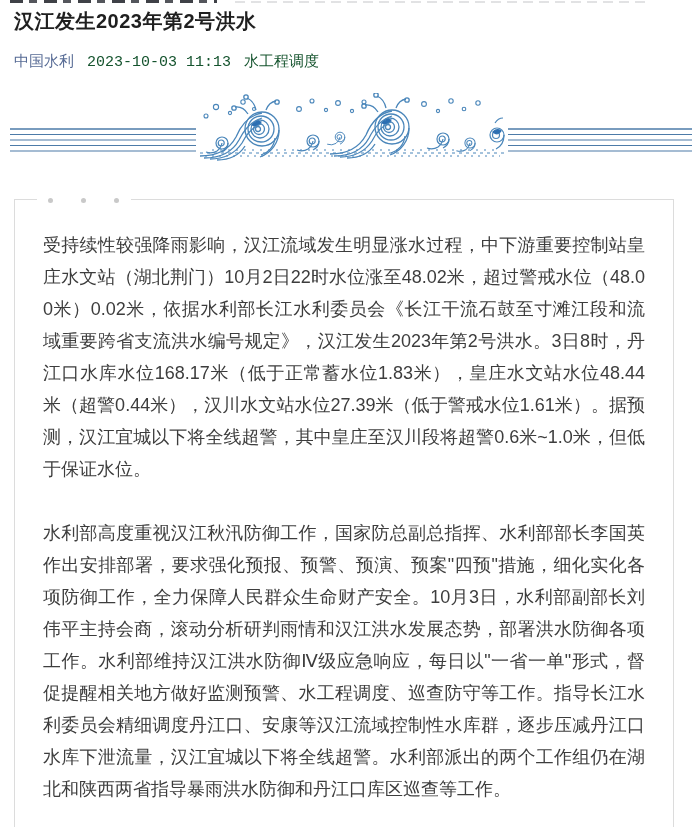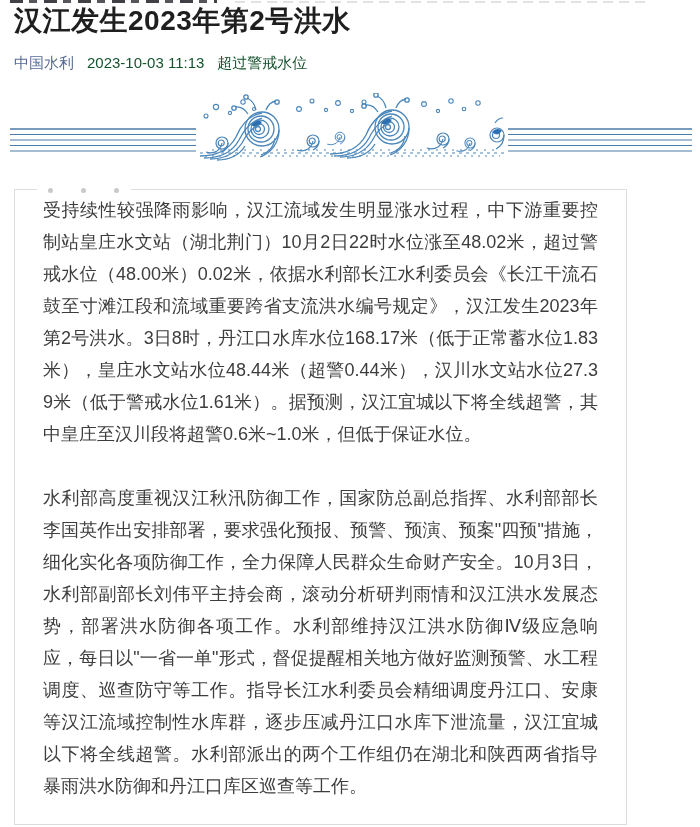--- a/index.html
+++ b/index.html
@@ -9,32 +9,32 @@
     -webkit-font-smoothing:antialiased;
   }
   
   .remnant{position:absolute;top:0;left:10px;width:640px;height:3px;}
   .remnant .seg1{position:absolute;left:0;top:0;width:207px;height:3px;
     background:repeating-linear-gradient(90deg,#3f4147 0 13px,transparent 13px 19px,#54565c 19px 27px,transparent 27px 34px);}
   .remnant .seg2{position:absolute;left:225px;top:1px;width:415px;height:2px;opacity:.25;
     background:repeating-linear-gradient(90deg,#8a8c92 0 10px,transparent 10px 16px);}
 
   .header{margin:6px 14px 0;}
-  .title{margin:0;font-size:28px;line-height:30px;font-weight:700;color:#1f1f1f;letter-spacing:.5px;}
-  .byline{margin-top:17px;display:flex;align-items:center;font-size:15px;line-height:20px;}
+  .title{margin:0;font-size:20px;line-height:30px;font-weight:700;color:#1f1f1f;letter-spacing:.5px;}
+  .byline{margin-top:17px;display:flex;align-items:center;font-size:15px;line-height:20px;font-family:Liberation Mono, monospace;}
   .account{color:#576b95;margin-right:13px;cursor:pointer;}
   .meta{color:#14532d;}
   .meta + .meta{margin-left:13px;}
 
   .wave-banner{display:block;margin-top:20px;width:700px;height:90px;}
 
   .card{
-    position:relative;margin:6px 14px 0;box-sizing:border-box;width:613px;
+    position:relative;margin:16px 14px 0;box-sizing:border-box;width:660px;
     border:1px solid #dcdcdc;background:#ffffff;
-    padding:4px 28px 22px;
+    padding:29px 28px 22px;
   }
   .card-dots{position:absolute;top:-2px;left:22px;width:94px;height:4px;background:#ffffff;}
   .card-dots i{position:absolute;top:0;width:5px;height:5px;border-radius:50%;background:#c9c9c9;}
   .card-dots i:nth-child(1){left:11px;}
   .card-dots i:nth-child(2){left:44px;}
   .card-dots i:nth-child(3){left:77px;}
 
   .card p{
     margin:0;font-size:18px;line-height:32px;color:#3d3d3d;
     text-align:justify;text-justify:inter-ideograph;word-break:break-all;
@@ -47,21 +47,21 @@
 <div class="remnant">
   <span class="seg1"></span>
     <span class="seg2"></span>
 </div>
 
 <div class="header">
   <h1 class="title">汉江发生2023年第2号洪水</h1>
   <div class="byline">
     <span class="account">中国水利</span>
     <span class="meta">2023-10-03 11:13</span>
-    <span class="meta">超过警戒水位</span>
+    <span class="meta">水工程调度</span>
   </div>
 </div>
 
 <svg class="wave-banner" viewBox="0 0 700 90" fill="none" xmlns="http://www.w3.org/2000/svg">
   <defs>
     <g id="bigwave" stroke="#4a86ba" stroke-width="1.3" fill="none">
 
       <circle cx="0" cy="0" r="17"></circle>
       <circle cx="-1" cy="0" r="13"></circle>
       <circle cx="-2" cy="0" r="9"></circle>

